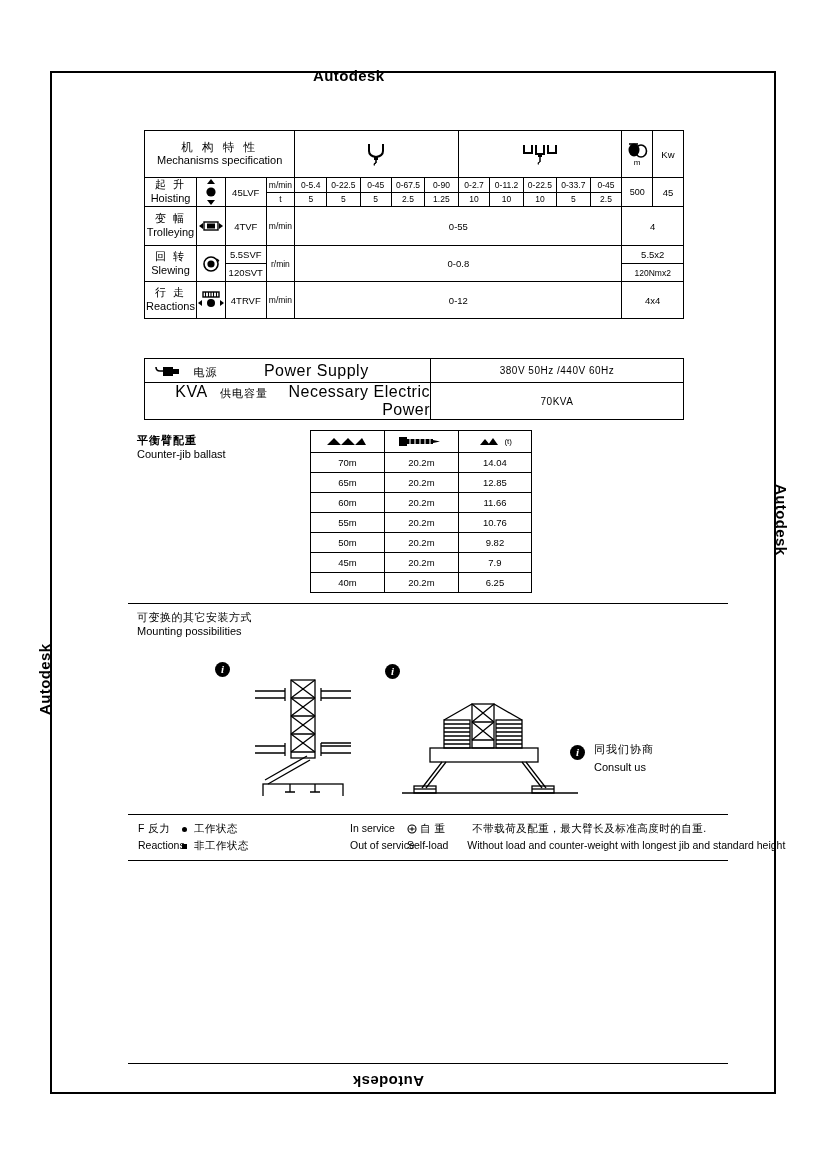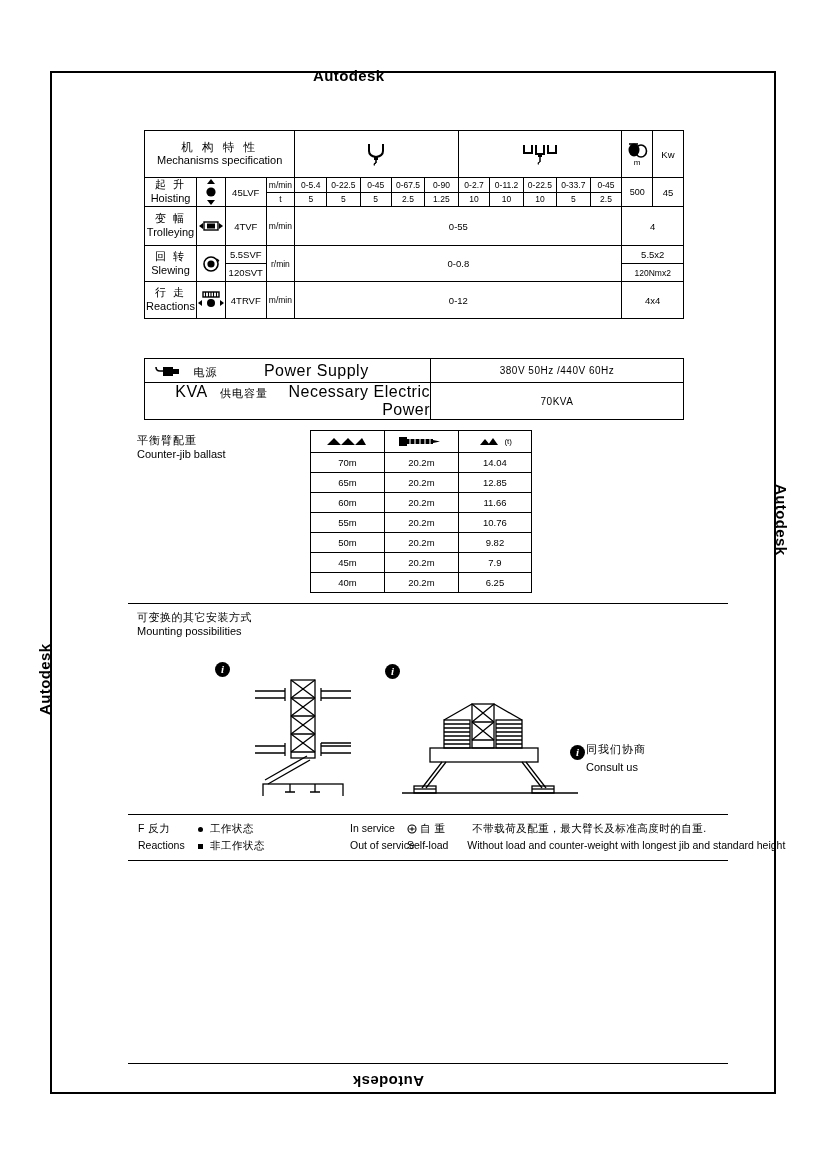--- a/index.html
+++ b/index.html
@@ -47,21 +47,21 @@
   
   #power-wrap{position:absolute;left:144px;top:358px;}
   #power-table{width:540px;border:1.5px solid #000;}
   #power-table td{border:1px solid #000;height:23px;}
   .pw-cn{font-size:11px;letter-spacing:1px;}
   .pw-en{font-size:16px;letter-spacing:.5px;}
   .pw-val{font-size:10px;letter-spacing:.5px;}
 
   
   #ballast-title{position:absolute;left:137px;top:434px;}
-  #ballast-title .cn{font-size:11px;letter-spacing:1px;}
+  #ballast-title .cn{font-size:11px;letter-spacing:1px;font-weight:bold;}
   #ballast-title .en{font-size:11px;}
   #ballast-wrap{position:absolute;left:310px;top:430px;}
   #ballast-table{width:222px;font-size:9px;border:1px solid #000;}
   #ballast-table td{border:1px solid #000;height:19px;width:74px;font-size:9.5px;}
   #ballast-table td.ico{height:21px;}
 
   
   .divider{position:absolute;left:128px;width:600px;height:1px;background:#000;}
   #div-1{top:603px;}
   #div-2{top:814px;}
@@ -74,29 +74,29 @@
   #mount-title .en{font-size:11px;}
   .info-badge{display:inline-block;width:15px;height:15px;border-radius:50%;
       background:#000;color:#fff;font-size:11px;font-weight:bold;line-height:15px;
       text-align:center;font-family:"Liberation Serif", serif;font-style:italic;}
   #badge-1{position:absolute;left:215px;top:662px;}
   #badge-2{position:absolute;left:385px;top:664px;}
   #fig-1{position:absolute;left:245px;top:676px;}
   #fig-2{position:absolute;left:400px;top:690px;}
   #consult{position:absolute;left:570px;top:743px;white-space:nowrap;}
   #consult .badge-inline{position:absolute;left:0;top:2px;}
-  #consult .txt{margin-left:16px;}
+  #consult .txt{margin-left:24px;}
   #consult .cn{font-size:11px;letter-spacing:1px;}
   #consult .en{font-size:11px;}
 
   
   #legend{position:absolute;left:138px;top:820px;font-size:10px;white-space:nowrap;}
   #legend .col{position:absolute;top:0;}
   #legend .l1{left:0;}
-  #legend .l2{left:60px;font-family:Liberation Serif, serif;}
+  #legend .l2{left:44px;font-family:Liberation Serif, serif;}
   #legend .l3{left:212px;}
   #legend .l4{left:269px;}
   #legend .r1,#legend .r2{line-height:17px;height:17px;}
   .mk-dot{display:inline-block;width:5px;height:5px;border-radius:50%;background:#000;
       vertical-align:middle;margin-right:7px;}
   .mk-sq{display:inline-block;width:5px;height:5px;background:#000;
       vertical-align:middle;margin-right:7px;}
   .zh{font-size:10.5px;letter-spacing:.5px;}
   .en10{font-size:10.5px;}
 </style>

